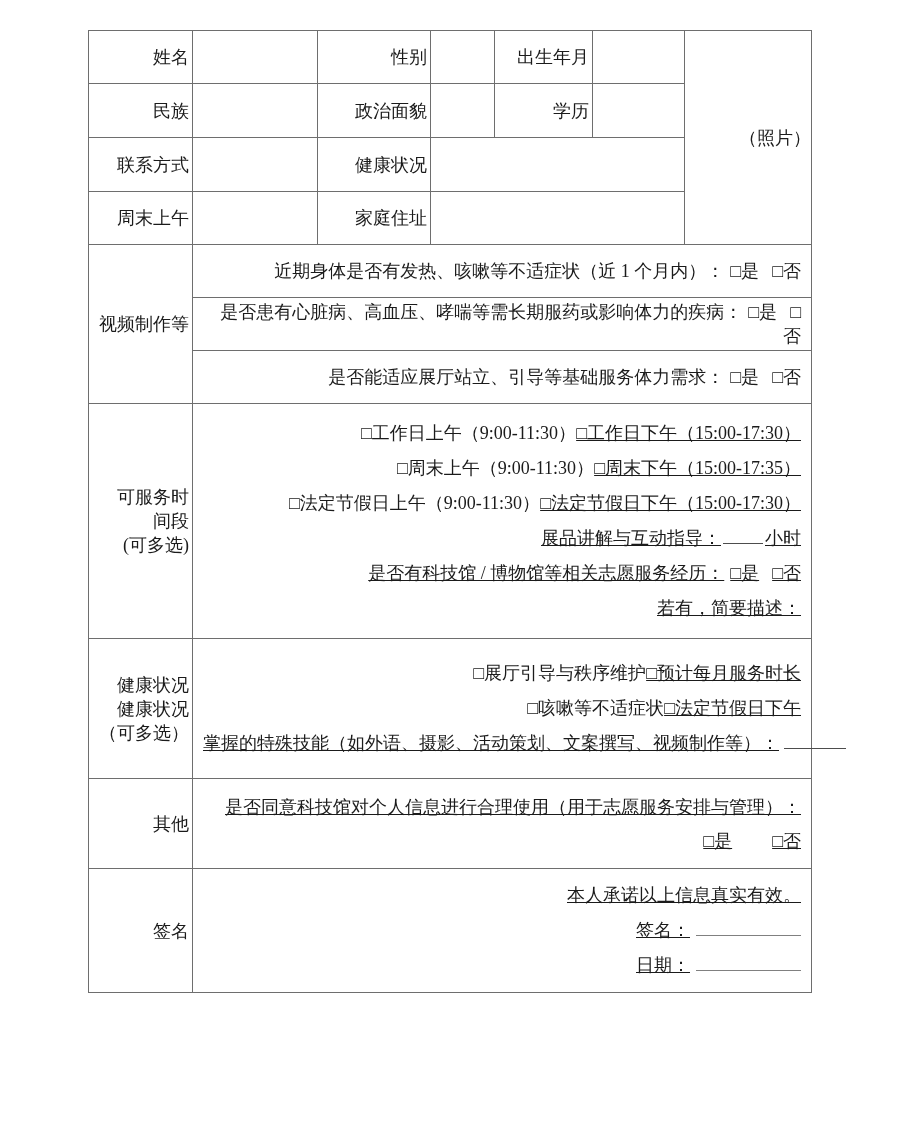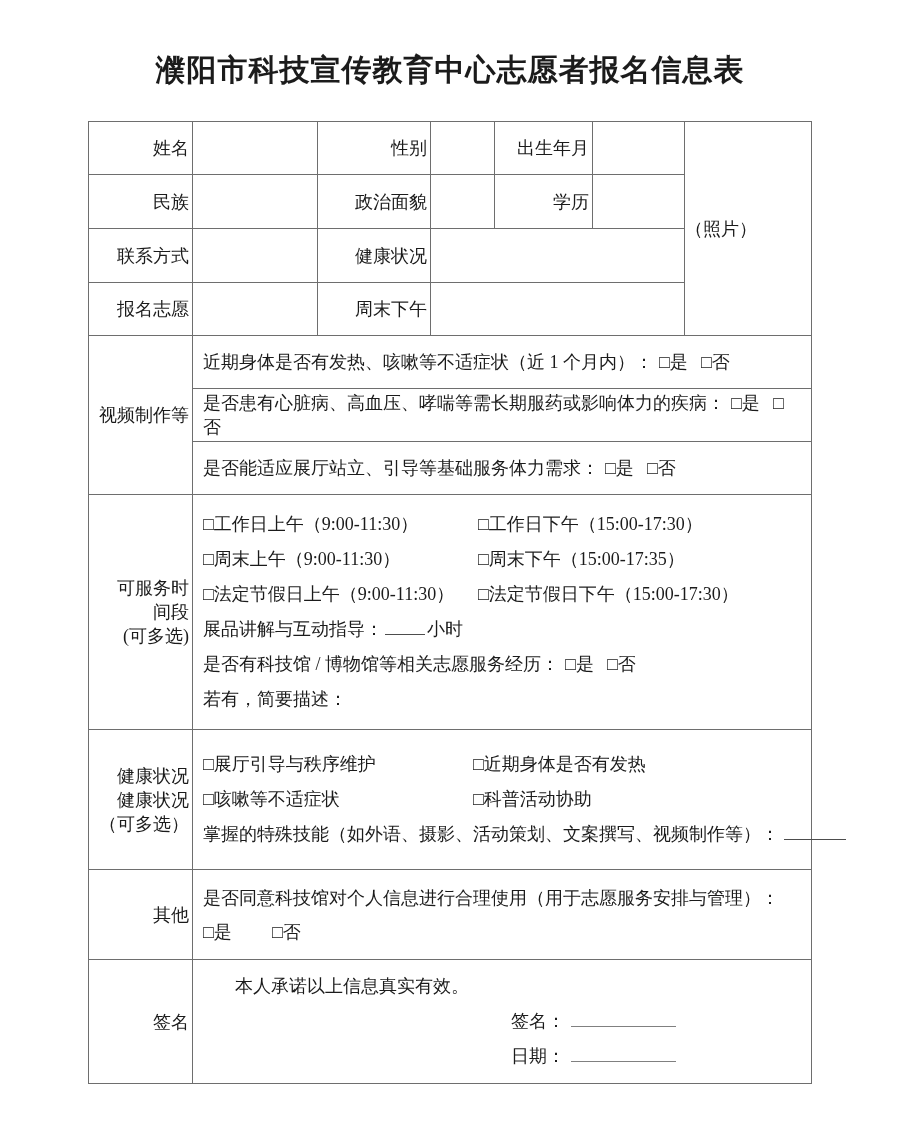--- a/index.html
+++ b/index.html
@@ -19,25 +19,26 @@
   table.form {
     border-collapse:collapse;
     table-layout:fixed;
     width:723px;
     margin:30px 0 0 88px;
   }
   td {
     border:1px solid #6e6e6e;
     font-size:18px;
     vertical-align:middle;
+    text-align:right;
   }
   td.lbl { text-align:right; padding:2px 3px; line-height:24px; }
   td.content { padding:2px 10px; }
   td.photo-cell { }
-  .line { line-height:35px; white-space:nowrap; }
+  .line { line-height:35px; white-space:nowrap;text-decoration:underline; }
   .schedule-cell { padding:8px 10px 6px; }
   .positions-cell { padding:14px 10px; }
   .other-cell { padding:10px 10px; }
   .other-cell .line { line-height:34px; }
   .signature-cell { padding:6px 10px; }
   .slot-l { display:inline-block; width:275px; }
   .slot-l2 { display:inline-block; width:270px; }
   .cb { margin-left:6px; }
   .cb + .cb { margin-left:13px; }
   .cb-first { margin-left:0; }
@@ -52,21 +53,20 @@
   .blank-skills { width:62px; margin-left:5px; }
   .blank-sign { width:105px; margin-left:6px; border-bottom-color:#808080; }
   .pledge { padding-left:32px; }
   .sign-line { margin-left:308px; }
 </style>
 </head>
 <body>
 
 <div>
 
-  <h1 class="page-title">濮阳市科技宣传教育中心志愿者报名信息表</h1>
 
   <table class="form">
     <colgroup>
       <col style="width:104px">
       <col style="width:125px">
       <col style="width:113px">
       <col style="width:64px">
       <col style="width:98px">
       <col style="width:92px">
       <col style="width:127px">
@@ -93,23 +93,23 @@
     </tr>
 
     <tr style="height:54px">
       <td class="lbl">联系方式</td>
       <td></td>
       <td class="lbl">健康状况</td>
       <td colspan="3"></td>
     </tr>
 
     <tr style="height:53px">
-      <td class="lbl">报名志愿</td>
-      <td></td>
-      <td class="lbl">周末下午</td>
+      <td class="lbl">周末上午</td>
+      <td></td>
+      <td class="lbl">家庭住址</td>
       <td colspan="3"></td>
     </tr>
 
     <tr style="height:53px">
       <td class="lbl" rowspan="3">视频制作等</td>
       <td class="content" colspan="6">
         <span>近期身体是否有发热、咳嗽等不适症状（近 1 个月内）：</span><span class="cb">□是</span><span class="cb">□否</span>
       </td>
     </tr>
     <tr style="height:53px">
@@ -152,24 +152,24 @@
     </tr>
 
     <tr style="height:140px">
       <td class="lbl">
         <div>健康状况</div>
         <div>健康状况</div>
         <div>（可多选）</div>
       </td>
       <td class="content positions-cell" colspan="6">
         <div class="line">
-          <span class="slot-l2">□展厅引导与秩序维护</span><span>□近期身体是否有发热</span>
-        </div>
-        <div class="line">
-          <span class="slot-l2">□咳嗽等不适症状</span><span>□科普活动协助</span>
+          <span class="slot-l2">□展厅引导与秩序维护</span><span>□预计每月服务时长</span>
+        </div>
+        <div class="line">
+          <span class="slot-l2">□咳嗽等不适症状</span><span>□法定节假日下午</span>
         </div>
         <div class="line">
           <span>掌握的特殊技能（如外语、摄影、活动策划、文案撰写、视频制作等）：</span><span class="blank blank-skills"></span>
         </div>
       </td>
     </tr>
 
     <tr style="height:90px">
       <td class="lbl">其他</td>
       <td class="content other-cell" colspan="6">

